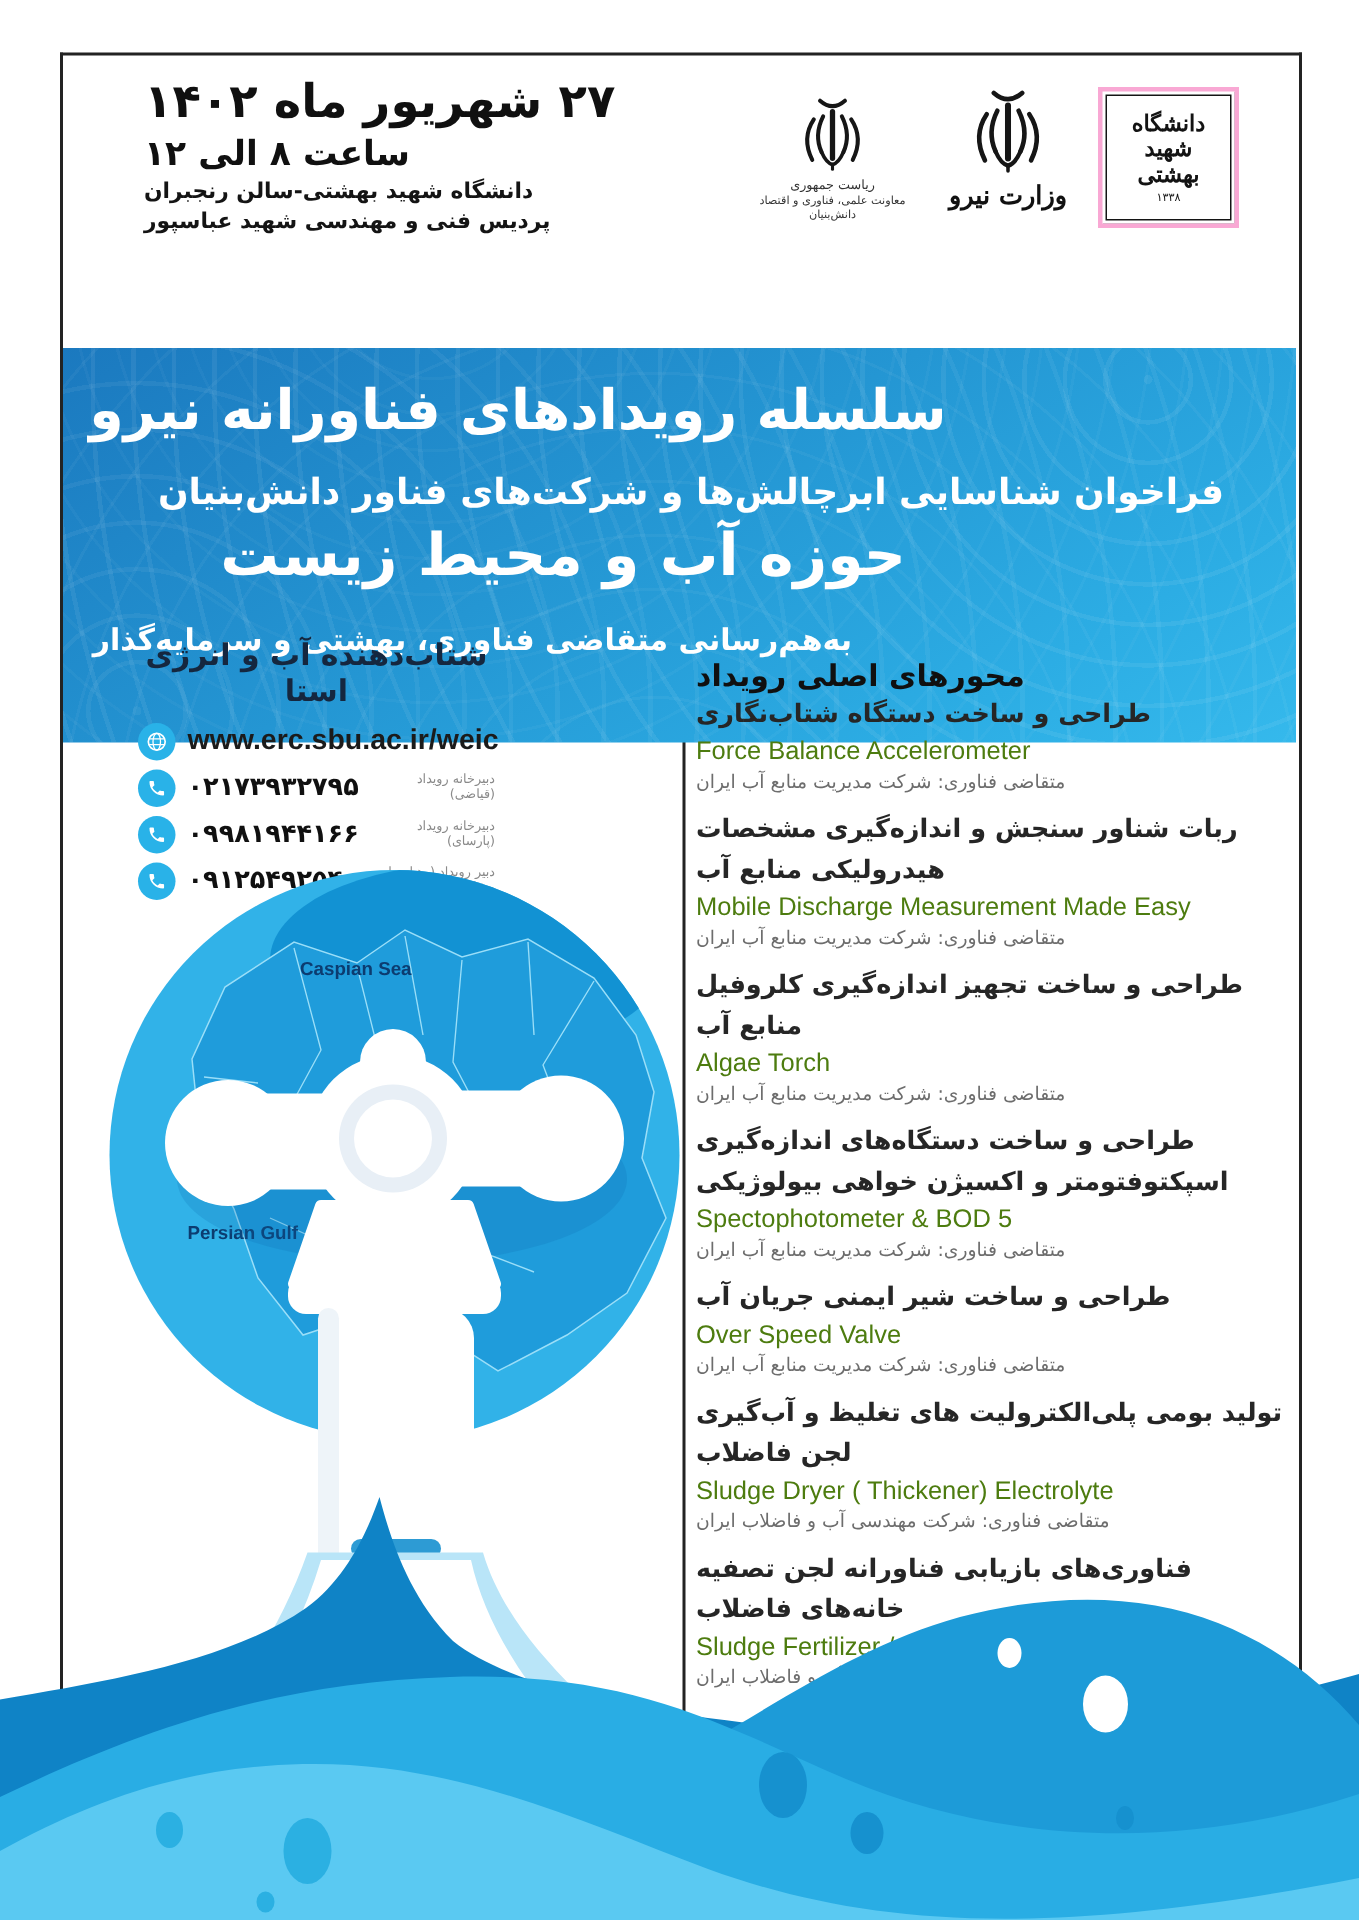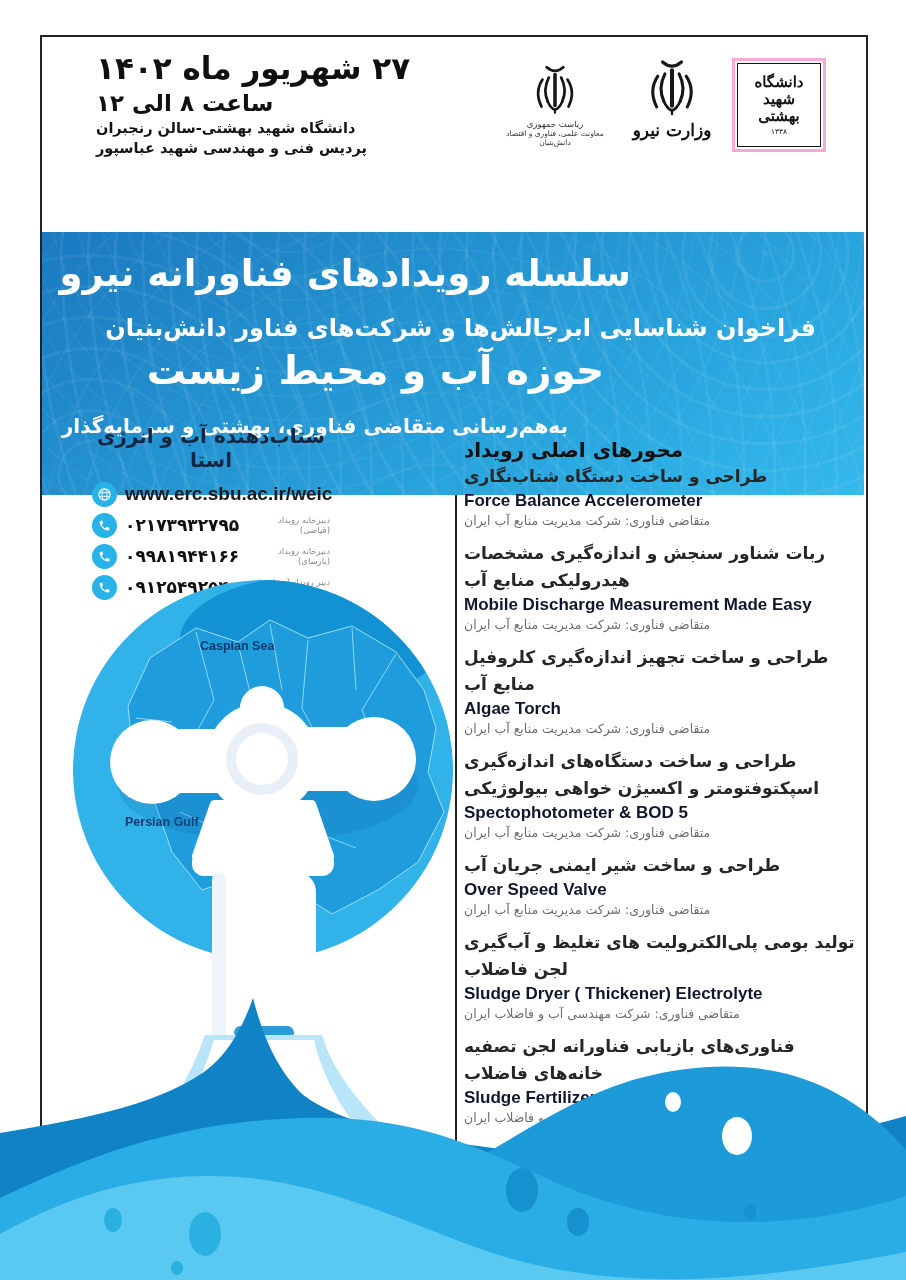--- a/index.html
+++ b/index.html
@@ -58,21 +58,21 @@
           display:flex;align-items:center;justify-content:center;}
   .c-web{font-size:19px;font-weight:bold;color:#1b1b1b;font-family:"Liberation Sans","DejaVu Sans",sans-serif;}
   .c-num{font-size:17px;font-weight:bold;color:#101010;letter-spacing:.5px;}
   .c-lab{font-size:8.5px;color:#8a8a8a;direction:rtl;}
 
   
   .topics{position:absolute;left:464px;top:438px;width:394px;direction:rtl;text-align:left;z-index:2;}
   .t-head{font-size:20px;font-weight:bold;color:#101010;margin-bottom:1px;}
   .t-item{margin-bottom:10px;}
   .t-fa{font-size:17px;font-weight:bold;color:#262626;line-height:27px;}
-  .t-en{direction:ltr;text-align:left;font-size:17px;font-weight:bold;color:#0f172a;line-height:22px;
+  .t-en{direction:ltr;text-align:left;font-size:17px;font-weight:normal;color:#4d7c0f;line-height:22px;
         font-family:"Liberation Sans","DejaVu Sans",sans-serif;}
   .t-client{font-size:12.5px;color:#6d6d6d;line-height:18px;}
 
   
   .scene{position:absolute;left:0;top:0;width:906px;height:1280px;z-index:6;pointer-events:none;}
   .sea-label{font:bold 12.5px "Liberation Sans","DejaVu Sans",sans-serif;fill:#0c3c70;}
 </style>
 </head>
 <body>
 

